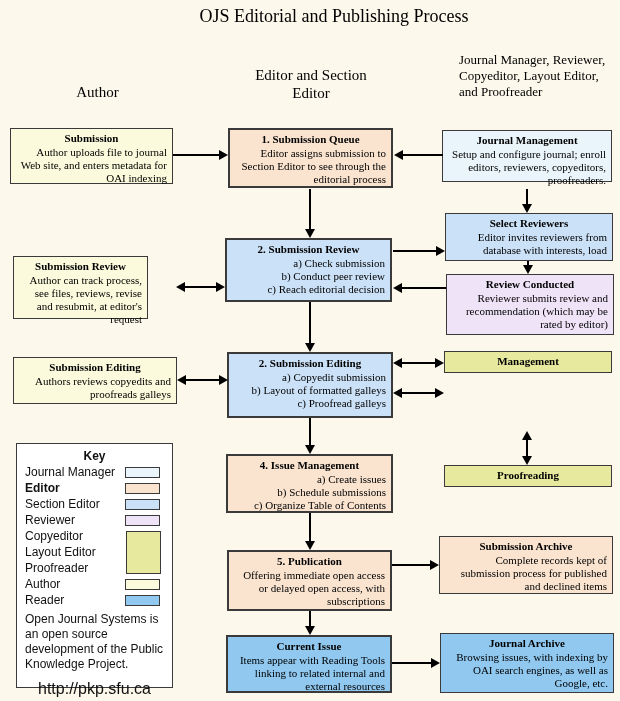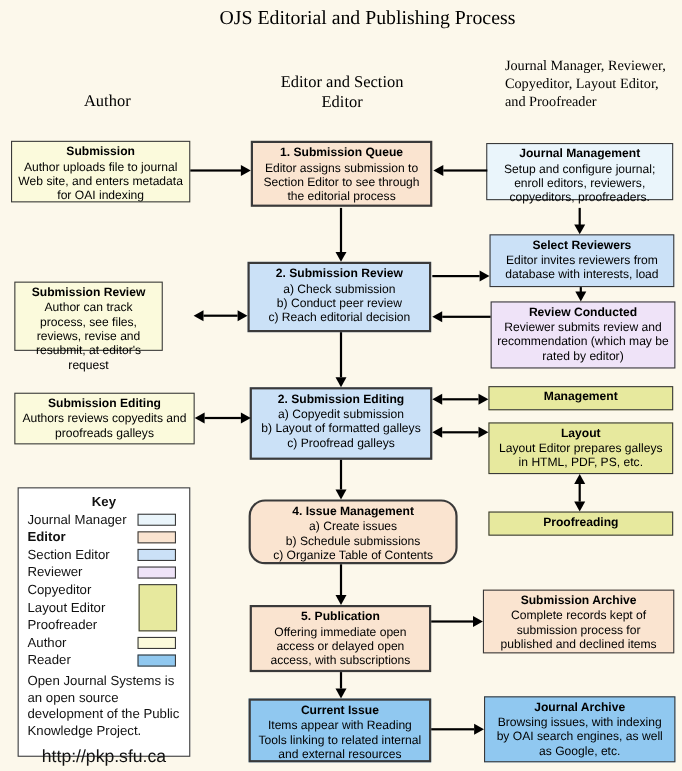--- a/index.html
+++ b/index.html
@@ -11,24 +11,24 @@
   #title {
     position:absolute; top:6px; left:0; width:620px; text-align:center;
     font-family:"Liberation Serif", serif; font-size:18px; color:#000;padding-left:24px;
   }
   .colhead { position:absolute; font-family:"Liberation Serif", serif; color:#000; }
   #col-author { top:84px; left:40px; width:115px; text-align:center; font-size:15px; }
   #col-editor { top:66px; left:250px; width:122px; text-align:center; font-size:15px; line-height:18px; }
   #col-right  { top:52px; left:459px; width:152px; text-align:left; font-size:13px; line-height:16px; }
 
   .box { position:absolute; border:1px solid #3A3A3A; box-sizing:border-box;
-         padding:3px 5px 2px 5px; font-size:11px; line-height:13px; color:#000; }
+         padding:3px 5px 2px 5px; font-size:11px; line-height:13px; color:#000;font-family:Liberation Serif, serif; }
   .box.mid { border-width:2px; }
   .bt { font-weight:bold; text-align:center; margin-bottom:1px; }
-  .bb { text-align:center; }
+  .bb { text-align:right; }
   .only-title .bt { margin:0; }
 
   .line { position:absolute; background:#000; }
   .head { position:absolute; width:0; height:0; }
   .head.r { border-top:5px solid transparent; border-bottom:5px solid transparent; border-left:9px solid #000; }
   .head.l { border-top:5px solid transparent; border-bottom:5px solid transparent; border-right:9px solid #000; }
   .head.d { border-left:5px solid transparent; border-right:5px solid transparent; border-top:9px solid #000; }
   .head.u { border-left:5px solid transparent; border-right:5px solid transparent; border-bottom:9px solid #000; }
 
   #key-box { position:absolute; left:16px; top:443px; width:157px; height:245px;
@@ -99,30 +99,26 @@
     <div class="bt">2. Submission Editing</div>
     <div class="bb">a) Copyedit submission</div>
     <div class="bb">b) Layout of formatted galleys</div>
     <div class="bb">c) Proofread galleys</div>
   </div>
 
   <div class="box only-title" style="left: 444px; top: 351px; width: 168px; height: 22px; background-color: rgb(231, 233, 158);">
     <div class="bt">Management</div>
   </div>
 
-  <div class="box" style="left: 444px; top: 384px; width: 168px; height: 47px; background-color: rgb(231, 233, 158);">
-    <div class="bt">Layout</div>
-    <div class="bb">Layout Editor prepares galleys in HTML, PDF, PS, etc.</div>
-  </div>
 
   <div class="box only-title" style="left: 444px; top: 465px; width: 168px; height: 22px; background-color: rgb(231, 233, 158);">
     <div class="bt">Proofreading</div>
   </div>
 
-  <div class="box mid" style="left: 226px; top: 454px; width: 190px; height: 59px; background-color: rgb(250, 228, 208); border-radius: 15px;">
+  <div class="box mid" style="left: 226px; top: 454px; width: 167px; height: 59px; background-color: rgb(250, 228, 208);">
     <div class="bt">4. Issue Management</div>
     <div class="bb">a) Create issues</div>
     <div class="bb">b) Schedule submissions</div>
     <div class="bb">c) Organize Table of Contents</div>
   </div>
 
   <div class="box mid" style="left: 227px; top: 550px; width: 165px; height: 61px; background-color: rgb(250, 228, 208);">
     <div class="bt">5. Publication</div>
     <div class="bb">Offering immediate open access or delayed open access, with subscriptions</div>
   </div>

